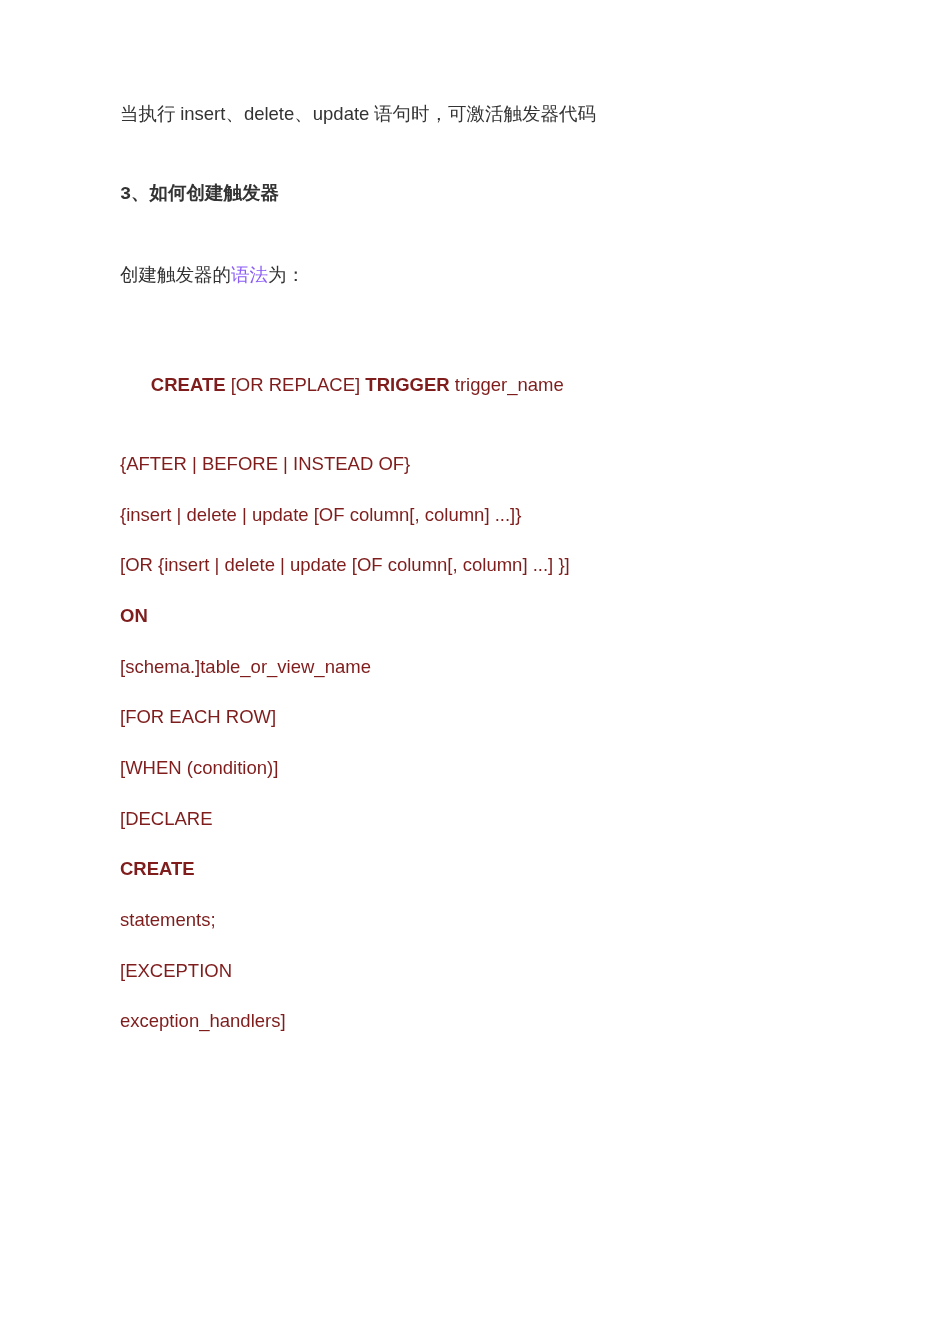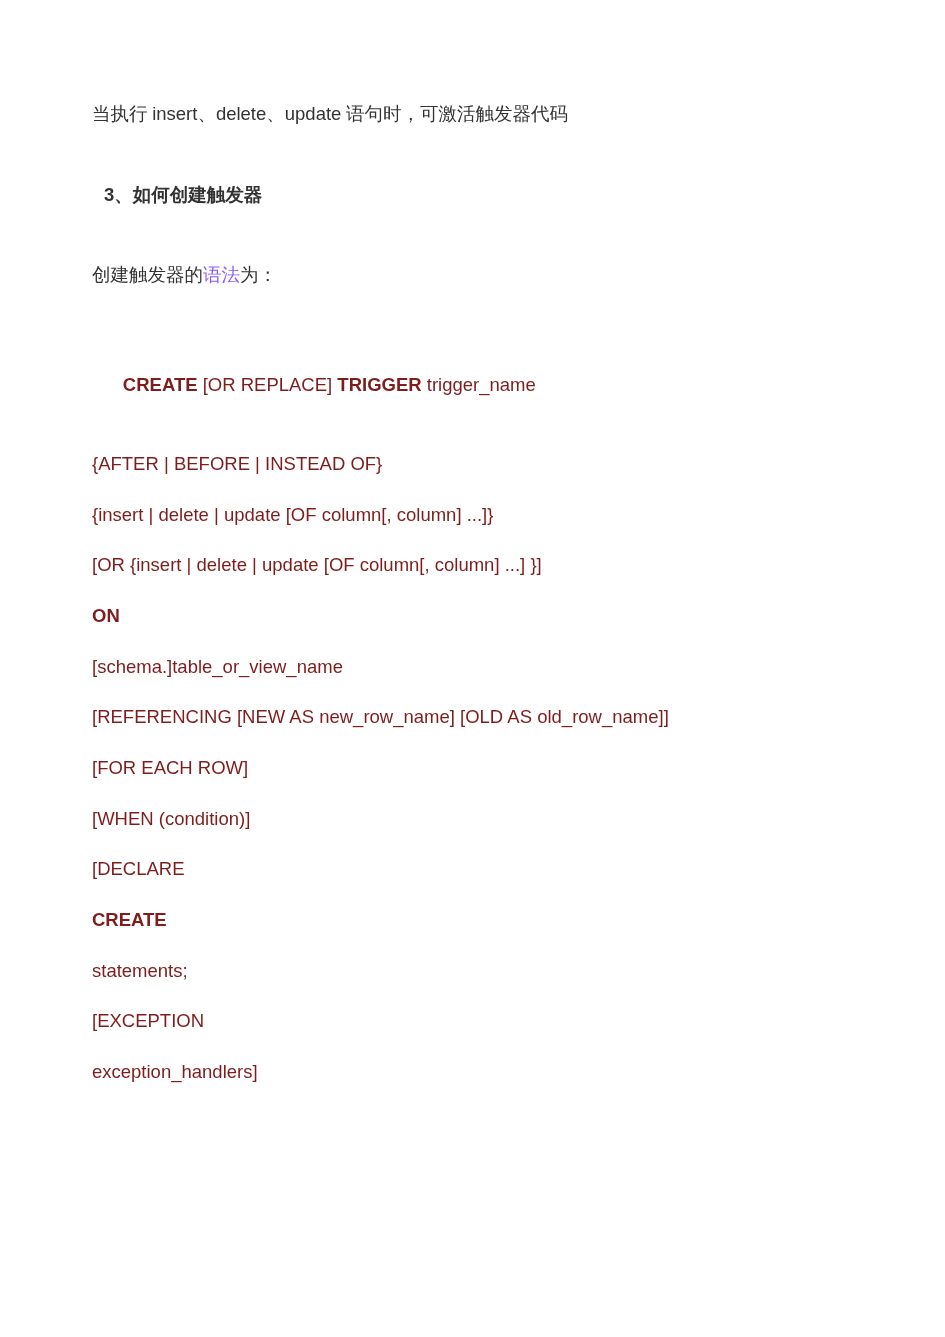--- a/index.html
+++ b/index.html
@@ -6,37 +6,36 @@
       margin: 0;
       padding: 0;
       background: #ffffff;
       font-family: Verdana, "Microsoft YaHei", "SimSun", sans-serif;
       font-size: 18.5px;
       color: #333333;
       line-height: 1.55;
       width: 945px;
     }
     .page {
-      padding: 100px 150px 100px 92px;
+      padding: 100px 150px 100px 120px;
     }
     .para {
       margin-bottom: 52px;
     }
     .cn {
       font-family: "SimSun", "Songti SC", serif;
     }
     .latin {
       font-family: Verdana, Arial, sans-serif;
     }
     .heading {
       font-weight: bold;
-      font-family: Liberation Sans, sans-serif;
+      font-family: Liberation Mono, monospace;
       margin-bottom: 52px;
       margin-top: 6px;
-      margin-left: 12px;
     }
     .link {
       color: #8b5cf6;
     }
     .code-block {
       font-family: Verdana, Arial, sans-serif;
       font-size: 18.5px;
       color: #7f1d1d;
     }
     .code-line {
@@ -65,21 +64,20 @@
 
   <div class="code-block">
     <div class="code-line">
       <span class="bold">CREATE</span><span> [OR REPLACE] </span><span class="bold">TRIGGER</span><span> trigger_name</span>
     </div>
     <div class="code-line">{AFTER | BEFORE | INSTEAD OF}</div>
     <div class="code-line">{insert | delete | update [OF column[, column] ...]}</div>
     <div class="code-line">[OR {insert | delete | update [OF column[, column] ...] }]</div>
     <div class="code-line bold">ON</div>
     <div class="code-line">[schema.]table_or_view_name</div>
-    <div class="code-line">[REFERENCING [NEW AS new_row_name] [OLD AS old_row_name]]</div>
     <div class="code-line">[FOR EACH ROW]</div>
     <div class="code-line">[WHEN (condition)]</div>
     <div class="code-line">[DECLARE</div>
     <div class="code-line bold">CREATE</div>
     <div class="code-line">statements;</div>
     <div class="code-line">[EXCEPTION</div>
     <div class="code-line">exception_handlers]</div>
   </div>
 
 </div>

